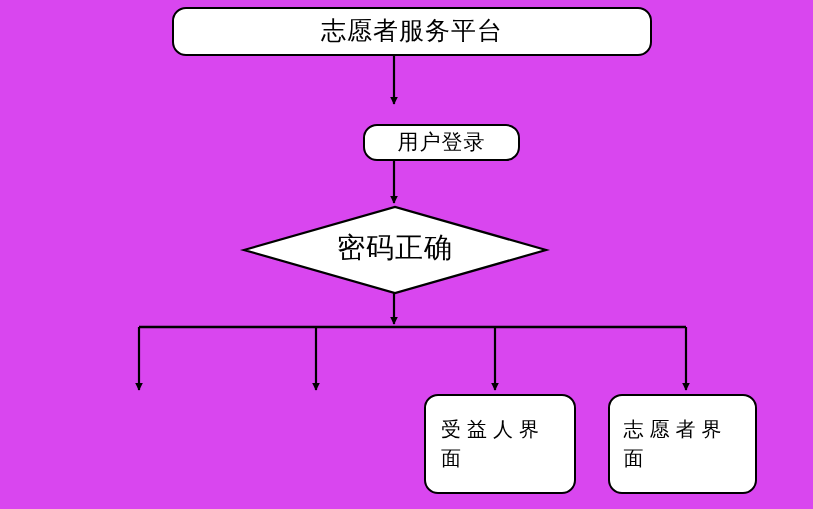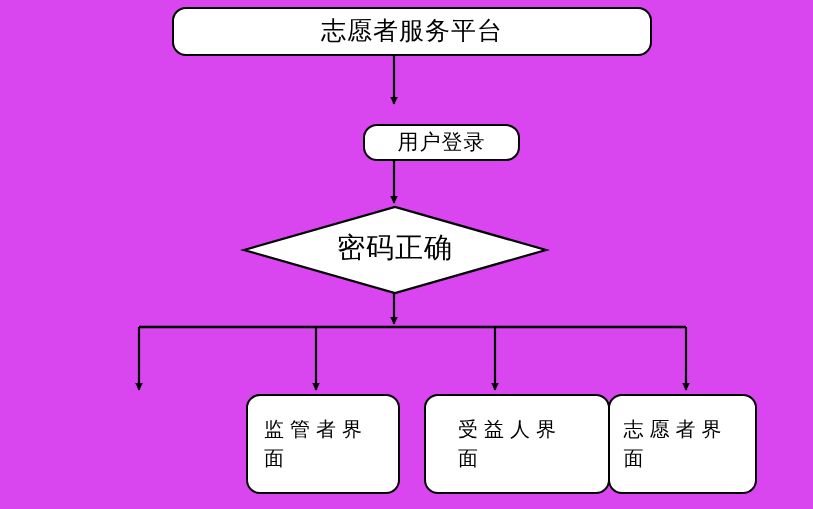--- a/index.html
+++ b/index.html
@@ -92,21 +92,21 @@
   }
   .leaf .label {
     font-size: 20px;
     letter-spacing: 6px;
     text-align: left;
     width: 118px;
     text-indent: 0;
   }
   #node-admin  { left: 63px;  }
   #node-super  { left: 246px; width: 154px; }
-  #node-benef  { left: 424px; width: 186px; }
+  #node-benef  { left: 424px; width: 152px; }
   #node-volun  { left: 608px; width: 149px; }
 </style>
 </head>
 <body>
 
 <div id="canvas">
 
   <svg id="edges" viewBox="0 0 813 509" width="813" height="509">
     <defs>
       <marker id="arrowhead" markerWidth="9" markerHeight="9" refX="7.2" refY="4.5" orient="auto" markerUnits="userSpaceOnUse">
@@ -136,23 +136,20 @@
 
   <div class="node rounded" id="node-login">
     <span class="label">用户登录</span>
   </div>
 
   <div class="node" id="node-decision">
     <span class="label">密码正确</span>
   </div>
 
 
-  <div class="node rounded leaf" id="node-super">
-    <span class="label">监管者界面</span>
-  </div>
 
   <div class="node rounded leaf" id="node-benef">
     <span class="label">受益人界面</span>
   </div>
 
   <div class="node rounded leaf" id="node-volun">
     <span class="label">志愿者界面</span>
   </div>
 
 </div>

